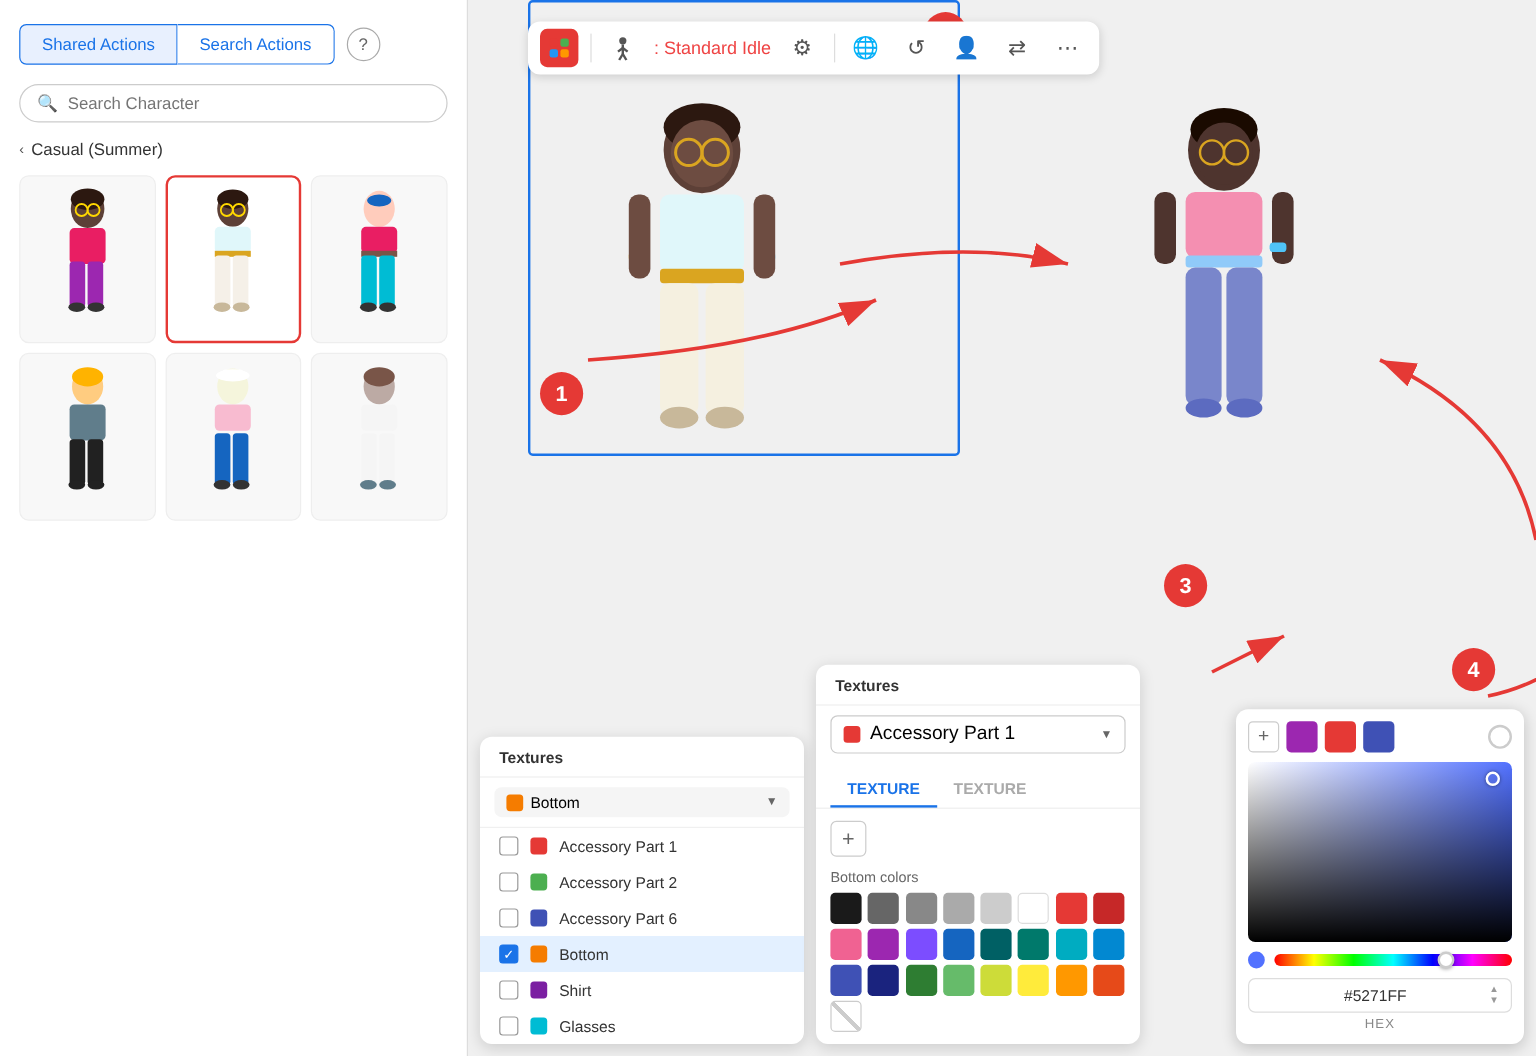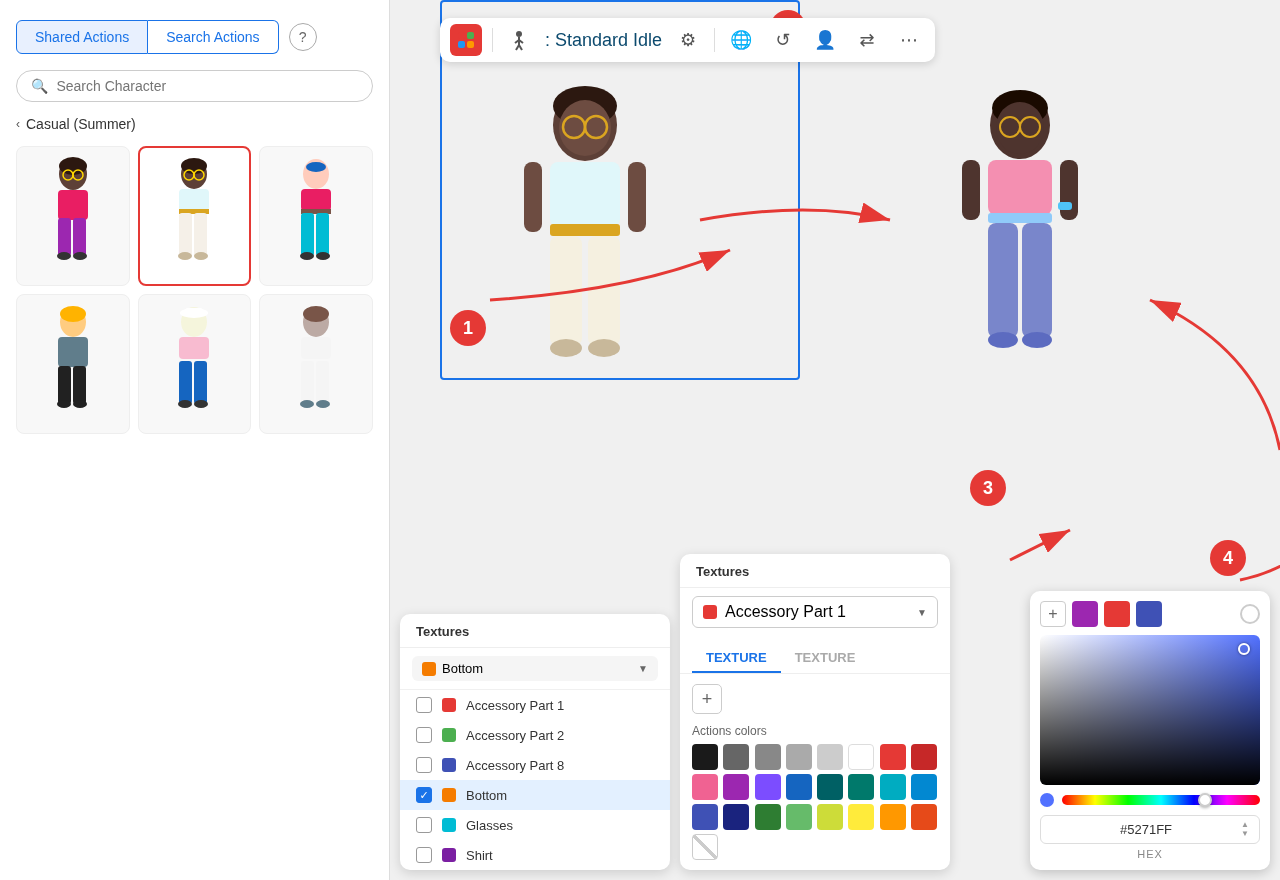--- a/index.html
+++ b/index.html
@@ -153,21 +153,21 @@
       background: #fff;
       border: none;
       font-size: 18px;
       color: #555;
     }
     .toolbar-icon-btn.active {
       background: #e53935;
       color: #fff;
     }
     .toolbar-divider { width: 1px; height: 24px; background: #ddd; }
-    .toolbar-label { font-size: 18px; color: #0c4a6e; white-space: nowrap; }
+    .toolbar-label { font-size: 15px; color: #ef4444; white-space: nowrap; }
 
     
     .selection-rect {
       position: absolute;
       border: 2px solid #1a73e8;
       border-radius: 4px;
       top: 0; left: 50px;
       width: 360px;
       height: 380px;
       pointer-events: none;
@@ -740,57 +740,57 @@
       <span>Accessory Part 1</span>
     </div>
     <div class="texture-list-item">
       <div class="texture-checkbox"></div>
       <span class="color-dot" style="background:#4CAF50;"></span>
       <span>Accessory Part 2</span>
     </div>
     <div class="texture-list-item">
       <div class="texture-checkbox"></div>
       <span class="color-dot" style="background:#3F51B5;"></span>
-      <span>Accessory Part 8</span>
+      <span>Accessory Part 6</span>
     </div>
     <div class="texture-list-item highlighted">
       <div class="texture-checkbox checked">✓</div>
       <span class="color-dot" style="background:#F57C00;"></span>
       <span>Bottom</span>
     </div>
     <div class="texture-list-item">
       <div class="texture-checkbox"></div>
+      <span class="color-dot" style="background:#7B1FA2;"></span>
+      <span>Shirt</span>
+    </div>
+    <div class="texture-list-item">
+      <div class="texture-checkbox"></div>
       <span class="color-dot" style="background:#00BCD4;"></span>
       <span>Glasses</span>
-    </div>
-    <div class="texture-list-item">
-      <div class="texture-checkbox"></div>
-      <span class="color-dot" style="background:#7B1FA2;"></span>
-      <span>Shirt</span>
     </div>
   </div>
 
   <div class="textures-panel-right">
     <div class="textures-header">Textures</div>
     <div class="panel-dropdown-section">
       <div class="panel-dropdown-select">
         <span class="color-dot" style="background:#E53935;"></span>
         <span>Accessory Part 1</span>
         <span class="dropdown-arrow">▼</span>
       </div>
     </div>
 
     <div class="textures-tabs">
       <div class="textures-tab active">TEXTURE</div>
       <div class="textures-tab">TEXTURE</div>
     </div>
 
     <div class="color-palette-area">
       <div class="add-color-btn">+</div>
-      <div class="default-colors-label">Actions colors</div>
+      <div class="default-colors-label">Bottom colors</div>
       <div class="color-grid">
         <div class="color-swatch" style="background:#1a1a1a;"></div>
         <div class="color-swatch" style="background:#666666;"></div>
         <div class="color-swatch" style="background:#888888;"></div>
         <div class="color-swatch" style="background:#aaaaaa;"></div>
         <div class="color-swatch" style="background:#cccccc;"></div>
         <div class="color-swatch" style="background:#ffffff; border:1px solid #ddd;"></div>
         <div class="color-swatch" style="background:#e53935;"></div>
         <div class="color-swatch" style="background:#c62828;"></div>
 

